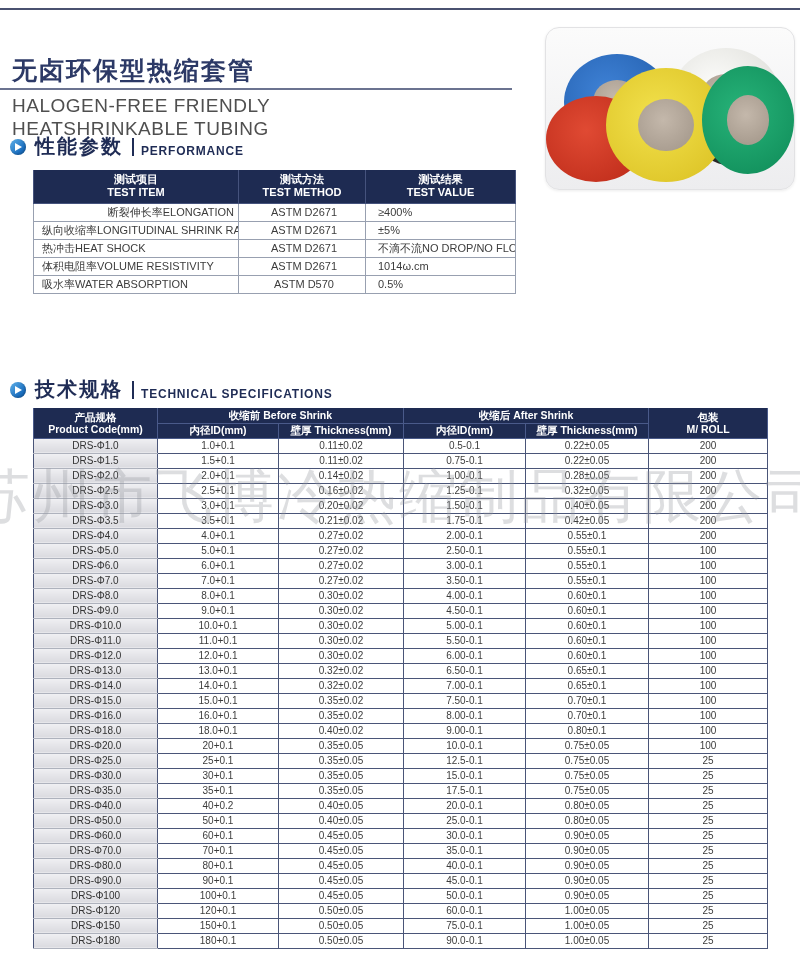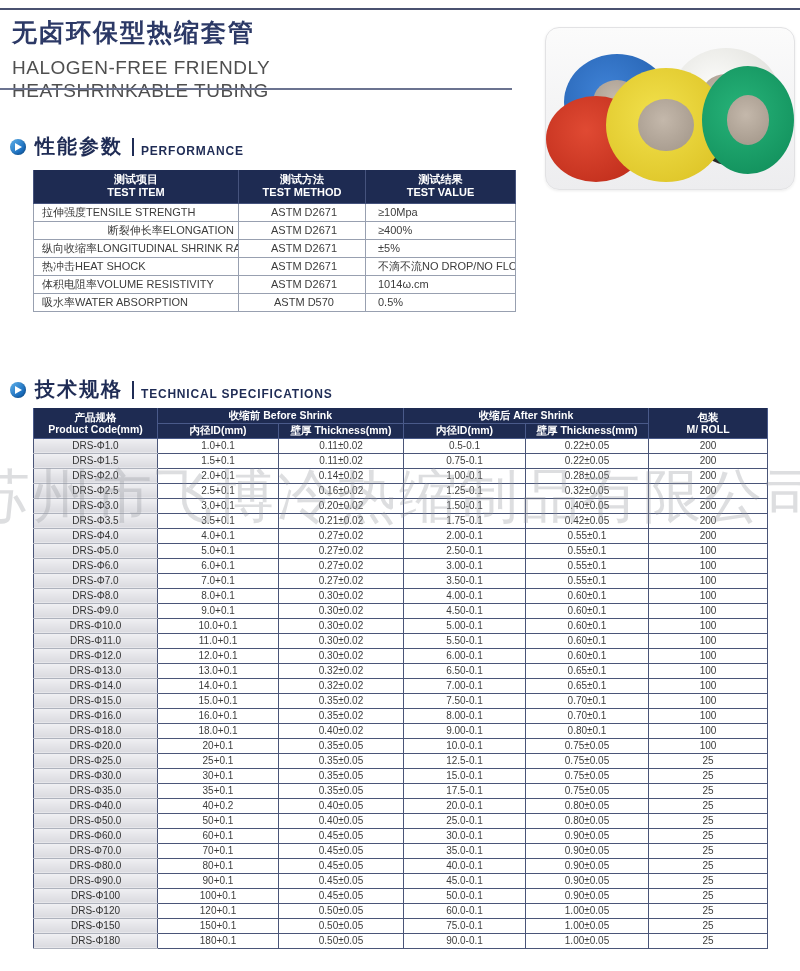--- a/index.html
+++ b/index.html
@@ -3,21 +3,21 @@
 <meta charset="utf-8">
 <style>
   * { margin:0; padding:0; box-sizing:border-box; }
   html,body { width:800px; }
   body {
     position:relative; width:800px; height:971px; background:#ffffff;
     font-family:"Liberation Sans","DejaVu Sans",sans-serif; overflow:hidden;
   }
   .top-line { position:absolute; left:0; top:8px; width:800px; height:2px; background:#4a5170; }
   .header-block { position:absolute; left:12px; top:16px; }
-  .page-title { font-size:25px; font-weight:bold; color:#2c3966; letter-spacing:2px; font-family:"DejaVu Sans","Liberation Sans",sans-serif; }
+  .page-title { font-size:25px; font-weight:bold; color:#2c3966; letter-spacing:2px; font-family:"DejaVu Sans","Liberation Sans",sans-serif;margin-top:38px; }
   .page-subtitle { margin-top:7px; font-size:19px; line-height:1.22; color:#4f4f4f; letter-spacing:0.5px; font-weight:500; }
   .header-divider { position:absolute; left:0; top:88px; width:512px; height:2px; background:#6b7390; }
 
   
   .product-photo {
     position:absolute; left:545px; top:27px; width:250px; height:163px;
     border-radius:14px; background:linear-gradient(180deg,#fbfbfb 0%,#ededef 100%);
     border:1px solid #e2e2e4; box-shadow:0 1px 3px rgba(0,0,0,0.08); overflow:hidden;
   }
   .roll { position:absolute; border-radius:50%; }
@@ -126,25 +126,20 @@
         <div>测试方法</div>
         <div>TEST METHOD</div>
       </th>
       <th>
         <div>测试结果</div>
         <div>TEST VALUE</div>
       </th>
     </tr>
   </thead>
   <tbody>
-      <tr>
-        <td style="text-align: left;">拉伸强度TENSILE STRENGTH</td>
-        <td style="text-align: center;">ASTM D2671</td>
-        <td style="text-align: left; padding-left: 12px;">≥10Mpa</td>
-      </tr>
       <tr>
         <td style="text-align: right;">断裂伸长率ELONGATION</td>
         <td style="text-align: center;">ASTM D2671</td>
         <td style="text-align: left; padding-left: 12px;">≥400%</td>
       </tr>
       <tr>
         <td style="text-align: left;">纵向收缩率LONGITUDINAL SHRINK RATIO</td>
         <td style="text-align: center;">ASTM D2671</td>
         <td style="text-align: left; padding-left: 12px;">±5%</td>
       </tr>

